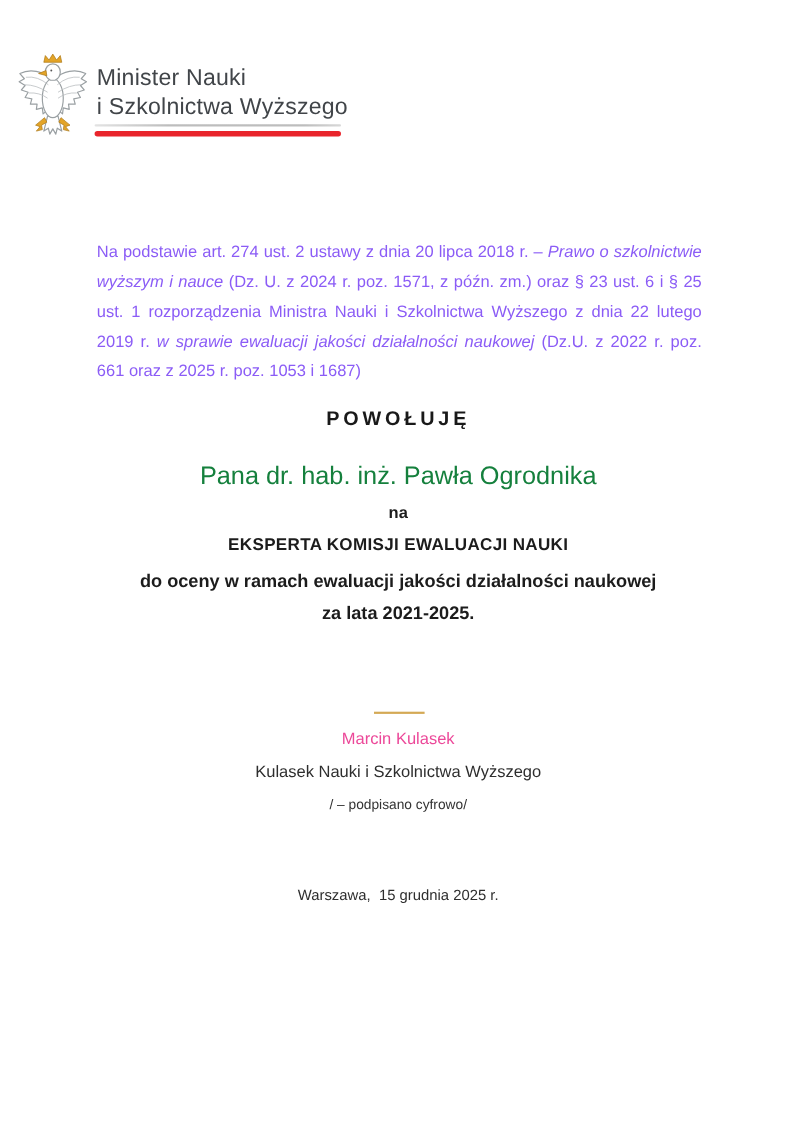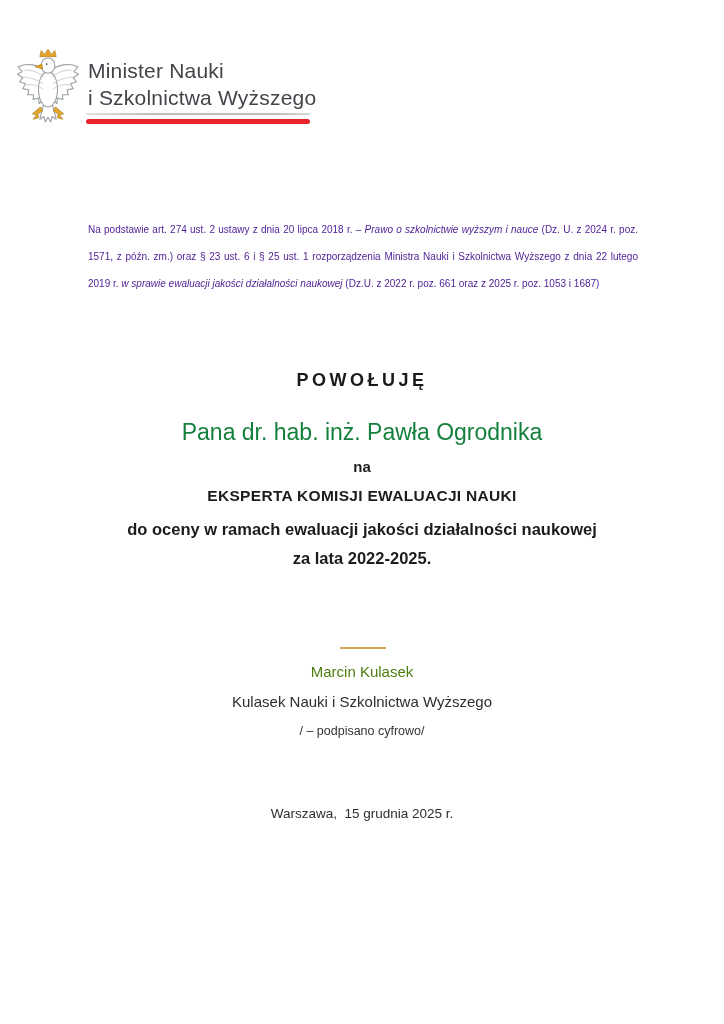--- a/index.html
+++ b/index.html
@@ -54,24 +54,24 @@
     border-radius: 3px;
     background: #e9252c;
   }
 
   
   .legal {
     position: absolute;
     left: 88px;
     top: 216px;
     width: 550px;
-    font-size: 10px;
+    font-size: 15px;
     line-height: 27px;
     text-align: justify;
-    color: #4c1d95;
+    color: #8b5cf6;
   }
   .legal i { font-style: italic; }
 
   .centered {
     position: absolute;
     left: 0;
     right: 0;
     text-align: center;
     color: #1c1c1c;
   }
@@ -116,21 +116,21 @@
     top: 647px;
     left: 340px;
     width: 46px;
     height: 2px;
     background: #d4a955;
   }
   .signer-name {
     top: 663px;
     font-size: 15px;
     font-weight: 400;
-    color: #4d7c0f;
+    color: #ec4899;
   }
   .signer-title {
     top: 693px;
     font-size: 15px;
     font-weight: 400;
     color: #2e2e2e;
   }
   .sig-note {
     top: 724px;
     font-size: 12.5px;
@@ -180,21 +180,21 @@
   <div class="centered appoint-heading">POWOŁUJĘ</div>
 
   <div class="centered appointee-name">Pana dr. hab. inż. Pawła Ogrodnika</div>
 
   <div class="centered preposition">na</div>
 
   <div class="centered role-title">EKSPERTA KOMISJI EWALUACJI NAUKI</div>
 
   <div class="centered role-description">do oceny w ramach ewaluacji jakości działalności naukowej</div>
 
-  <div class="centered evaluation-period">za lata 2022-2025.</div>
+  <div class="centered evaluation-period">za lata 2021-2025.</div>
 
   <div class="sig-divider"></div>
 
   <div class="centered signer-name">Marcin Kulasek</div>
 
   <div class="centered signer-title">Kulasek Nauki i Szkolnictwa Wyższego</div>
 
   <div class="centered sig-note">/ – podpisano cyfrowo/</div>
 
   <div class="centered place-date">Warszawa,  15 grudnia 2025 r.</div>

